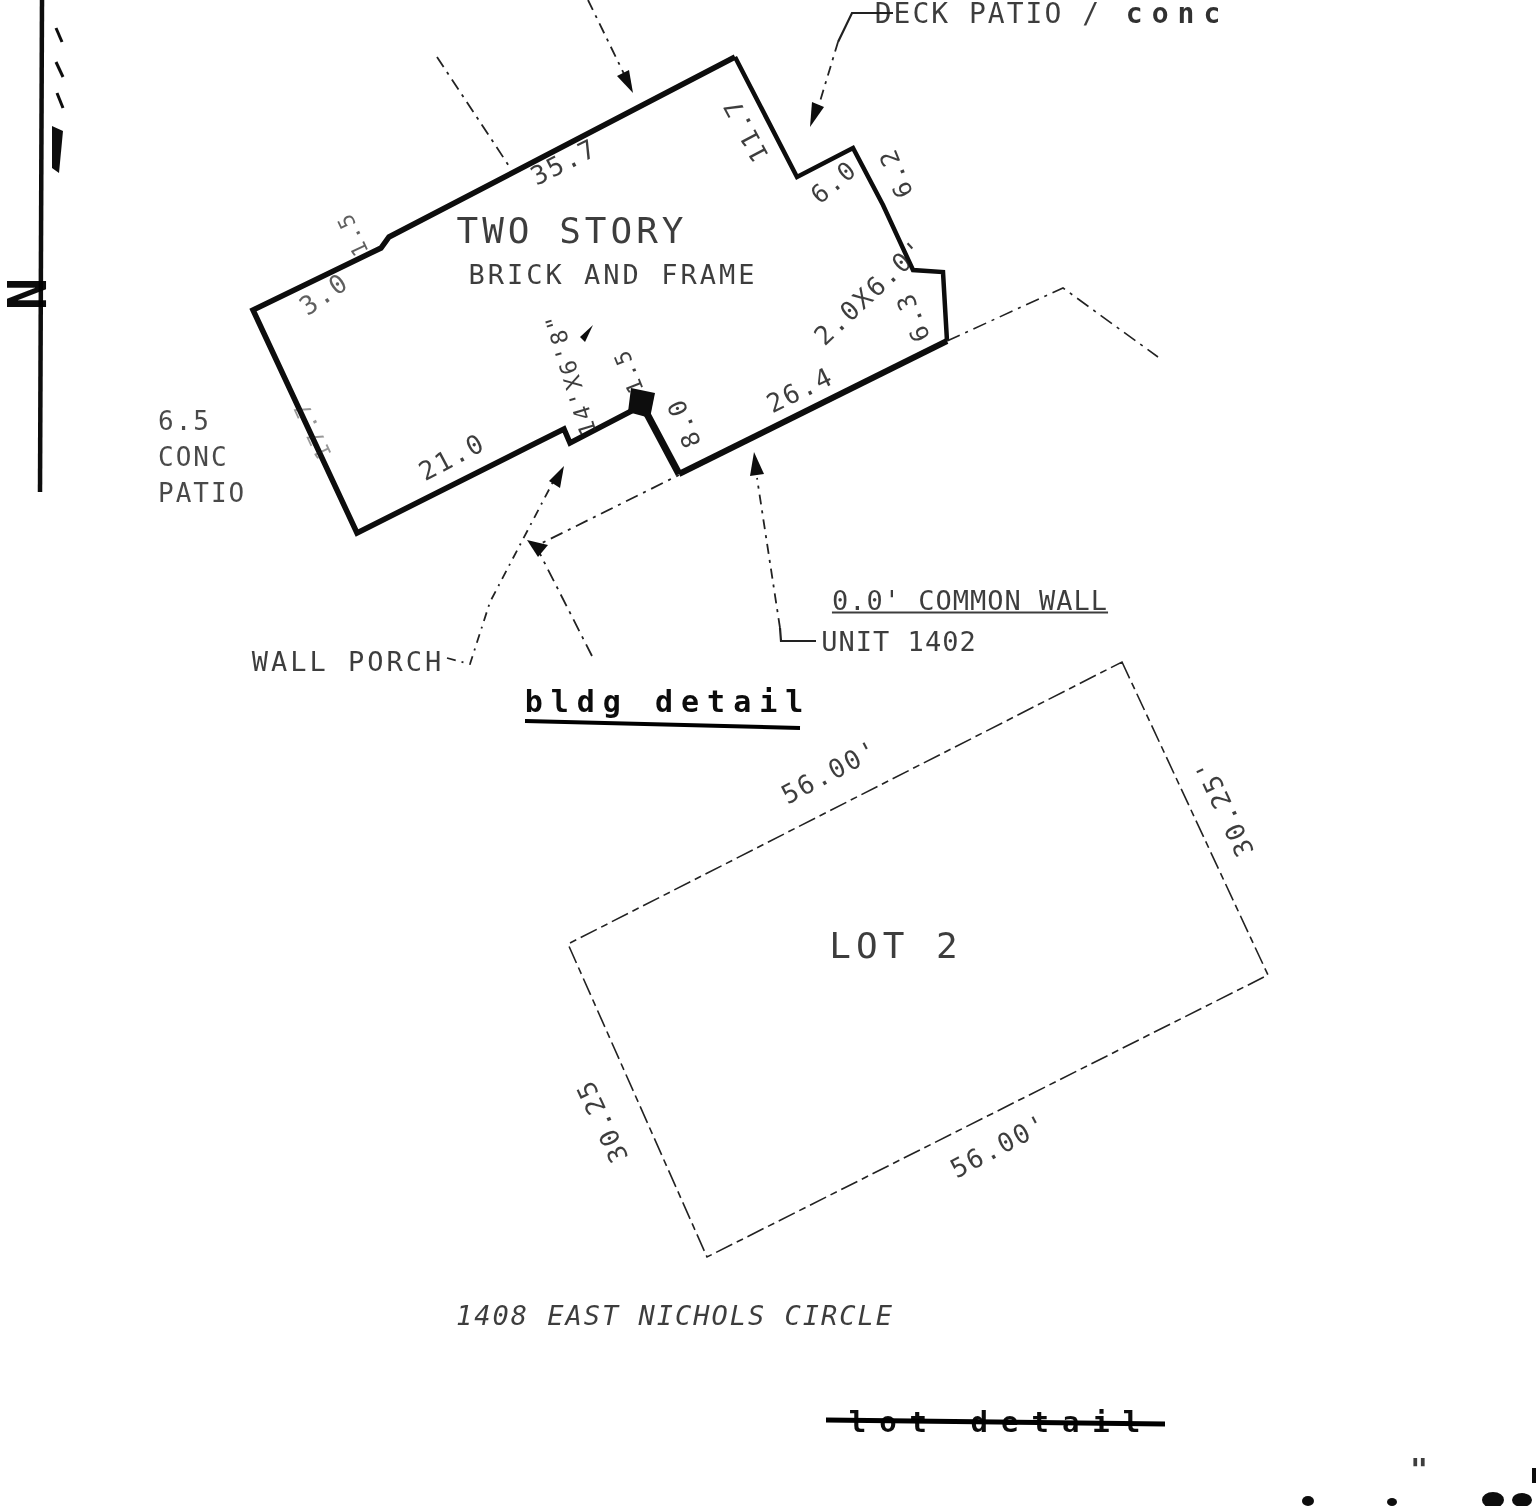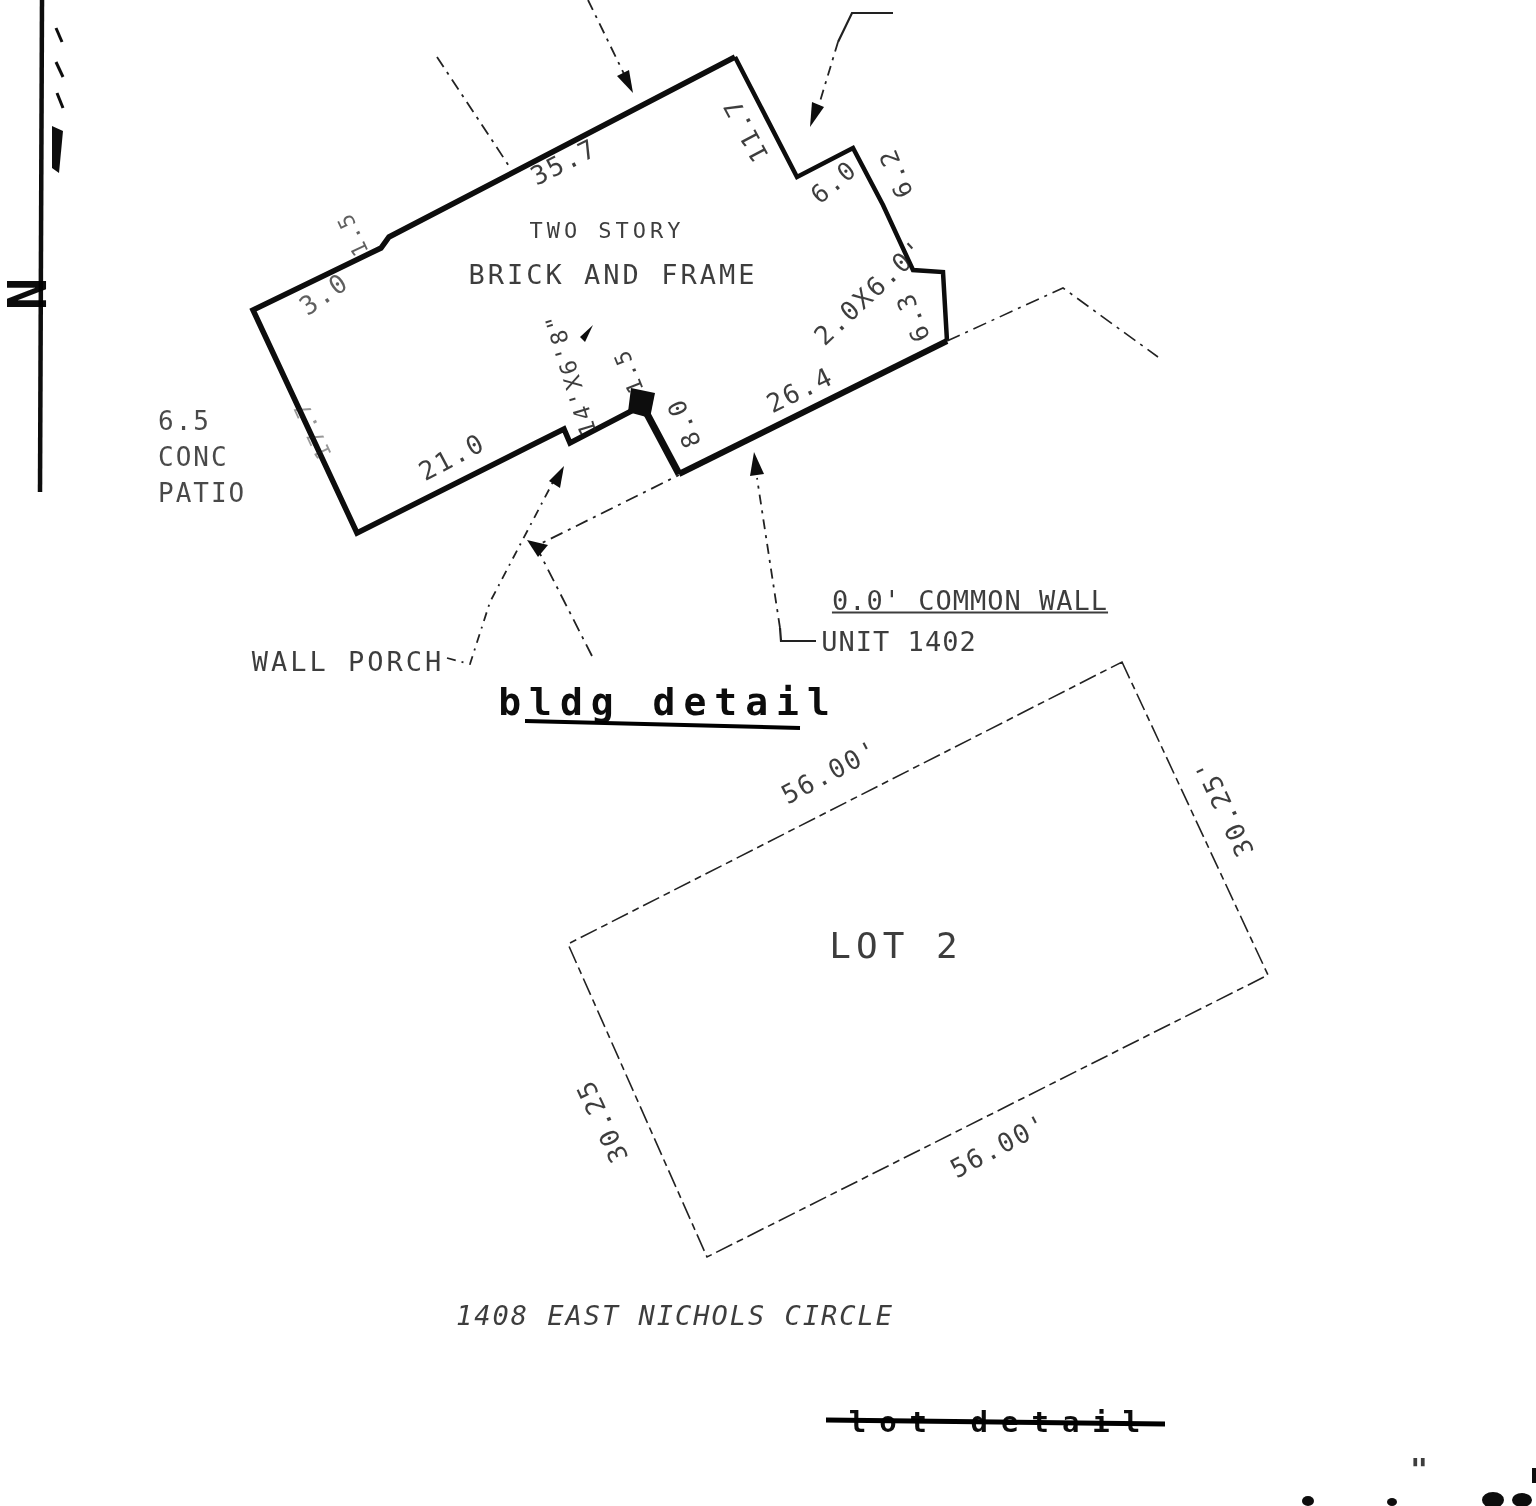--- a/index.html
+++ b/index.html
@@ -70,36 +70,40 @@
       <ellipse cx="1308" cy="1501" rx="6" ry="5"></ellipse>
       <ellipse cx="1392" cy="1502" rx="5" ry="4"></ellipse>
       <ellipse cx="1493" cy="1500" rx="11" ry="8"></ellipse>
       <ellipse cx="1522" cy="1500" rx="10" ry="7"></ellipse>
       <rect x="1532" y="1468" width="4" height="15"></rect>
     </g>
   </svg>
 
   <div class="lbl hand" style="left:28px;top:293px;--r:-90deg;font-size:54px;">N</div>
 
-  <div class="lbl" style="left:607px;top:231px;font-size:22px;letter-spacing:4px;text-align:center;">TWO STORY</div>
+  <div class="lbl" style="left:572px;top:231px;font-size:36px;letter-spacing:4px;text-align:center;">TWO STORY</div>
   <div class="lbl" style="left:613px;top:274px;font-size:27px;letter-spacing:3px;">BRICK AND FRAME</div>
 
+  <div class="lbl" style="left:1052px;top:14px;font-size:28px;">
+    <span>DECK PATIO /</span>
+    <span class="hand" style="letter-spacing:9px;margin-left:6px;">conc</span>
+  </div>
 
   <div class="block" style="left:158px;top:403px;font-size:26px;">
     <div>6.5</div>
     <div>CONC</div>
     <div>PATIO</div>
   </div>
 
   <div class="lbl" style="left:348px;top:661px;font-size:27px;letter-spacing:3px;">WALL PORCH</div>
 
   <div class="lbl" style="left:970px;top:600px;font-size:27px;letter-spacing:1px;text-decoration:underline;">0.0' COMMON WALL</div>
   <div class="lbl" style="left:899px;top:641px;font-size:27px;letter-spacing:1px;">UNIT 1402</div>
 
-  <div class="lbl hand" style="left:668px;top:702px;font-size:38px;letter-spacing:8px;">bldg detail</div>
+  <div class="lbl hand" style="left:668px;top:702px;font-size:30px;letter-spacing:8px;">bldg detail</div>
 
   <div class="lbl" style="left:564px;top:162px;--r:-27deg;font-size:26px;">35.7</div>
   <div class="lbl soft" style="left:353px;top:234px;--r:-115deg;font-size:22px;">1.5</div>
   <div class="lbl soft" style="left:324px;top:294px;--r:-35deg;font-size:26px;">3.0</div>
   <div class="lbl faint" style="left:313px;top:430px;--r:-115deg;font-size:22px;">17.7</div>
   <div class="lbl" style="left:452px;top:457px;--r:-28deg;font-size:26px;">21.0</div>
   <div class="lbl" style="left:746px;top:130px;--r:-118deg;font-size:25px;">11.7</div>
   <div class="lbl" style="left:834px;top:182px;--r:-40deg;font-size:25px;">6.0</div>
   <div class="lbl" style="left:896px;top:173px;--r:-112deg;font-size:25px;">6.2</div>
   <div class="lbl" style="left:870px;top:292px;--r:-43deg;font-size:26px;">2.0X6.0'</div>

